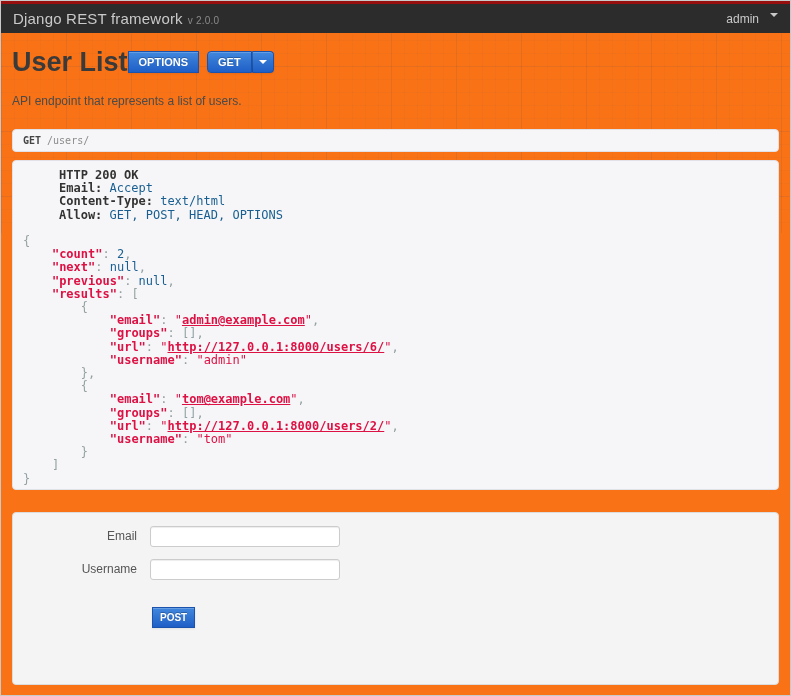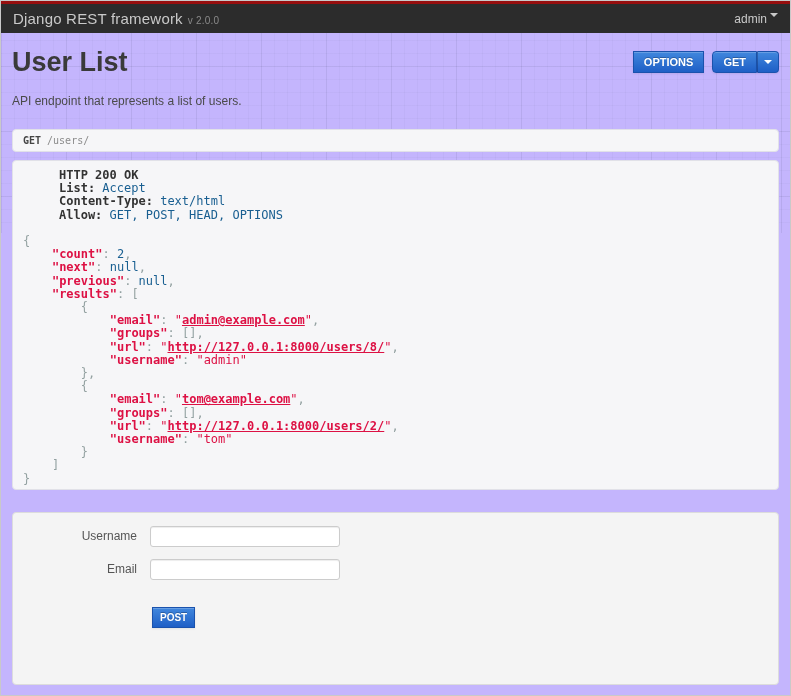--- a/index.html
+++ b/index.html
@@ -1,20 +1,20 @@
 <!DOCTYPE html>
 <html><head>
 <meta charset="utf-8">
 <style>
   * { box-sizing: border-box; margin: 0; padding: 0; }
   html,body { width: 791px; height: 696px; }
   body { font-family: "Liberation Sans", sans-serif; background: #fff; }
   .page {
     position: relative; width: 791px; height: 696px;
-    border: 1px solid #c9c9c9; background: #c4b5fd; overflow: hidden;
+    border: 1px solid #c9c9c9; background: #f97316; overflow: hidden;
   }
   
   .grid-bg {
     position: absolute; left: 0; top: 0; width: 100%; height: 232px;
     background-image:
       linear-gradient(to right,  rgba(60,60,110,0.07) 1px, transparent 1px),
       linear-gradient(to bottom, rgba(60,60,110,0.07) 1px, transparent 1px),
       linear-gradient(to right,  rgba(60,60,110,0.035) 1px, transparent 1px),
       linear-gradient(to bottom, rgba(60,60,110,0.035) 1px, transparent 1px);
     background-size: 65px 65px, 65px 65px, 13px 13px, 13px 13px;
@@ -22,29 +22,29 @@
   }
   
   .navbar {
     position: relative; height: 32px; background: #2c2c2c;
     border-top: 3px solid #970f0f;
     display: flex; align-items: center; justify-content: space-between;
     padding: 0 12px;
   }
   .brand { color: #c9c9c9; font-size: 15px; letter-spacing: .2px; }
   .brand .version { color: #8a8a8a; font-size: 10px; margin-left: 5px; }
-  .user-menu { color: #c9c9c9; font-size: 12px; cursor: pointer; display: flex; align-items: flex-start; gap: 3px; }
+  .user-menu { color: #c9c9c9; font-size: 12px; cursor: pointer; display: flex; align-items: flex-start; gap: 11px; }
   .caret {
     display: inline-block; width: 0; height: 0;
     border-left: 4px solid transparent; border-right: 4px solid transparent;
     border-top: 4px solid #c9c9c9; margin-top: 1px;
   }
   
   .content { position: relative; padding: 0 11px; }
-  .header-row { display: flex; justify-content: space-between; align-items: flex-start; margin-top: 14px; }
+  .header-row { display: flex; justify-content: flex-start; align-items: flex-start; margin-top: 14px; }
   h1.page-title { font-size: 27px; line-height: 30px; font-weight: bold; color: #3a3a3a; }
   .btns { display: flex; gap: 8px; margin-top: 4px; }
   .btn-blue {
     background: linear-gradient(180deg, #4187dd, #1e5fc6);
     border: 1px solid #1a52ad; border-radius: 0;
     color: #fff; font-family: "Liberation Sans", sans-serif;
     font-weight: bold; font-size: 11px; padding: 4px 10px;
     text-shadow: 0 -1px 0 rgba(0,0,0,0.25);
     box-shadow: inset 0 1px 0 rgba(255,255,255,0.2), 0 1px 2px rgba(0,0,0,0.08);
     cursor: pointer;
@@ -131,54 +131,54 @@
       </div>
     </div>
 
     <p class="description">API endpoint that represents a list of users.</p>
 
     <div class="request-bar">
       <span class="method">GET</span><span class="path">/users/</span>
     </div>
 
     <pre class="response"><span class="tk-hdr">HTTP 200 OK</span>
-<span class="tk-hdr">List:</span><span class="tk-pln"> </span><span class="tk-val">Accept</span>
+<span class="tk-hdr">Email:</span><span class="tk-pln"> </span><span class="tk-val">Accept</span>
 <span class="tk-hdr">Content-Type:</span><span class="tk-pln"> </span><span class="tk-val">text/html</span>
 <span class="tk-hdr">Allow:</span><span class="tk-pln"> </span><span class="tk-val">GET, POST, HEAD, OPTIONS</span>
 
 <span class="tk-pun">{</span>
 <span class="tk-pln">    </span><span class="tk-key">"count"</span><span class="tk-pun">: </span><span class="tk-lit">2</span><span class="tk-pun">,</span>
 <span class="tk-pln">    </span><span class="tk-key">"next"</span><span class="tk-pun">: </span><span class="tk-lit">null</span><span class="tk-pun">,</span>
 <span class="tk-pln">    </span><span class="tk-key">"previous"</span><span class="tk-pun">: </span><span class="tk-lit">null</span><span class="tk-pun">,</span>
 <span class="tk-pln">    </span><span class="tk-key">"results"</span><span class="tk-pun">: [</span>
 <span class="tk-pln">        </span><span class="tk-pun">{</span>
 <span class="tk-pln">            </span><span class="tk-key">"email"</span><span class="tk-pun">: </span><span class="tk-str">"</span><a href="#" class="tk-lnk">admin@example.com</a><span class="tk-str">"</span><span class="tk-pun">,</span>
 <span class="tk-pln">            </span><span class="tk-key">"groups"</span><span class="tk-pun">: [],</span>
-<span class="tk-pln">            </span><span class="tk-key">"url"</span><span class="tk-pun">: </span><span class="tk-str">"</span><a href="#" class="tk-lnk">http://127.0.0.1:8000/users/8/</a><span class="tk-str">"</span><span class="tk-pun">,</span>
+<span class="tk-pln">            </span><span class="tk-key">"url"</span><span class="tk-pun">: </span><span class="tk-str">"</span><a href="#" class="tk-lnk">http://127.0.0.1:8000/users/6/</a><span class="tk-str">"</span><span class="tk-pun">,</span>
 <span class="tk-pln">            </span><span class="tk-key">"username"</span><span class="tk-pun">: </span><span class="tk-str">"admin"</span>
 <span class="tk-pln">        </span><span class="tk-pun">},</span>
 <span class="tk-pln">        </span><span class="tk-pun">{</span>
 <span class="tk-pln">            </span><span class="tk-key">"email"</span><span class="tk-pun">: </span><span class="tk-str">"</span><a href="#" class="tk-lnk">tom@example.com</a><span class="tk-str">"</span><span class="tk-pun">,</span>
 <span class="tk-pln">            </span><span class="tk-key">"groups"</span><span class="tk-pun">: [],</span>
 <span class="tk-pln">            </span><span class="tk-key">"url"</span><span class="tk-pun">: </span><span class="tk-str">"</span><a href="#" class="tk-lnk">http://127.0.0.1:8000/users/2/</a><span class="tk-str">"</span><span class="tk-pun">,</span>
 <span class="tk-pln">            </span><span class="tk-key">"username"</span><span class="tk-pun">: </span><span class="tk-str">"tom"</span>
 <span class="tk-pln">        </span><span class="tk-pun">}</span>
 <span class="tk-pln">    </span><span class="tk-pun">]</span>
 <span class="tk-pun">}</span>
 </pre>
 
     <div class="well">
       <form>
         <div>
             <div class="form-row">
-              <label>Username</label>
+              <label>Email</label>
               <input type="text" style="">
             </div>
             <div class="form-row">
-              <label>Email</label>
+              <label>Username</label>
               <input type="text" style="">
             </div>
           </div>
         <button class="btn-blue btn-post">POST</button>
       </form>
     </div>
   </div>
 </div>
 
 </body></html>

